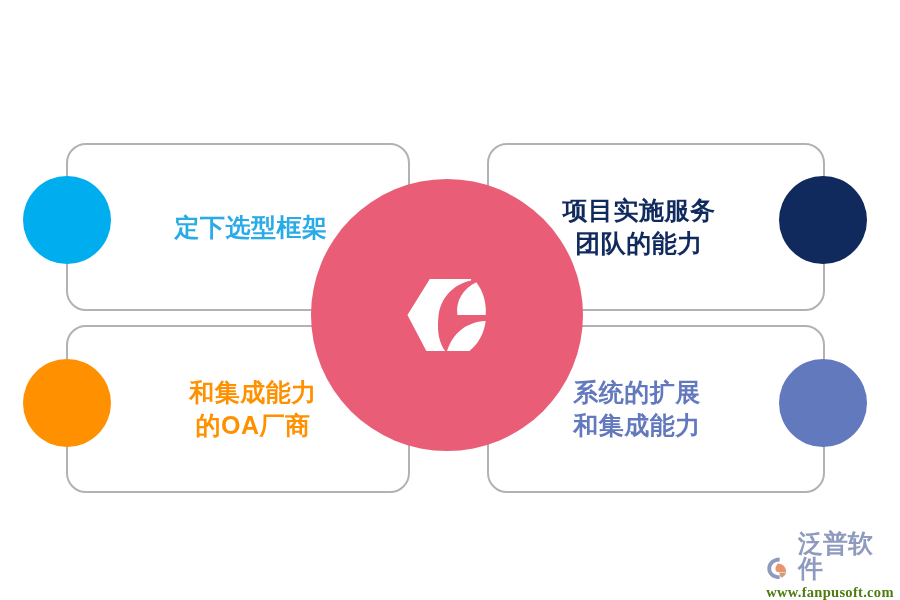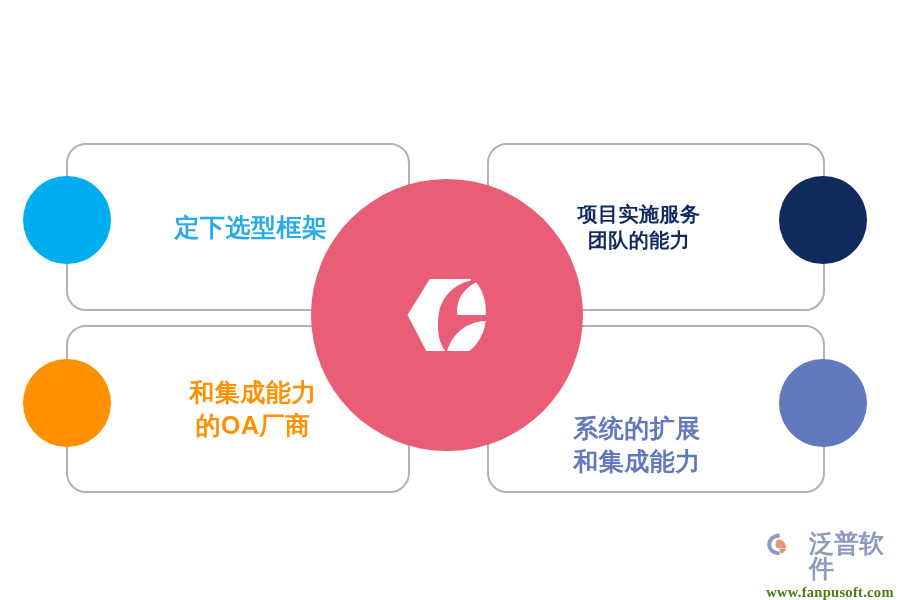--- a/index.html
+++ b/index.html
@@ -44,21 +44,21 @@
     display: flex; align-items: center; justify-content: center;
     font-size: 25px;
     color: #29ABE8;
     padding-left: 26px;
     box-sizing: border-box;
     text-align: right;
   }
   .label-tr {
     left: 487px; top: 143px; width: 338px; height: 168px;
     display: flex; align-items: center; justify-content: center;
-    font-size: 20px;
+    font-size: 25px;
     color: #112A5E;
     padding-right: 34px;
     box-sizing: border-box;
     text-align: center;
   }
   .label-bl {
     left: 66px; top: 325px; width: 344px; height: 168px;
     display: flex; align-items: center; justify-content: center;
     font-size: 25px;
     color: #FF9100;
@@ -67,21 +67,20 @@
     text-align: center;
   }
   .label-br {
     left: 487px; top: 325px; width: 338px; height: 168px;
     display: flex; align-items: center; justify-content: center;
     font-size: 25px;
     color: #6379BE;
     padding-right: 38px;
     box-sizing: border-box;
     text-align: center;
-    margin-top: 36px;
   }
 
   
   .node {
     position: absolute;
     width: 88px;
     height: 88px;
     border-radius: 50%;
   }
   .node-tl { left: 23px;  top: 176px; background: #00AEEF; }
@@ -110,22 +109,22 @@
   
   .watermark {
     position: absolute;
     left: 766px;
     top: 531px;
     width: 128px;
     height: 62px;
   }
   .wm-row {
     display: flex;
-    align-items: flex-start;
-    gap: 17px;
+    align-items: flex-end;
+    gap: 6px;
   }
   .wm-mark { width: 26px; height: 26px; flex: 0 0 auto; }
   .wm-name {
     font-size: 25px;
     font-weight: bold;
     color: #8E9BBE;
     letter-spacing: 0px;
     line-height: 1;
   }
   .wm-url {

